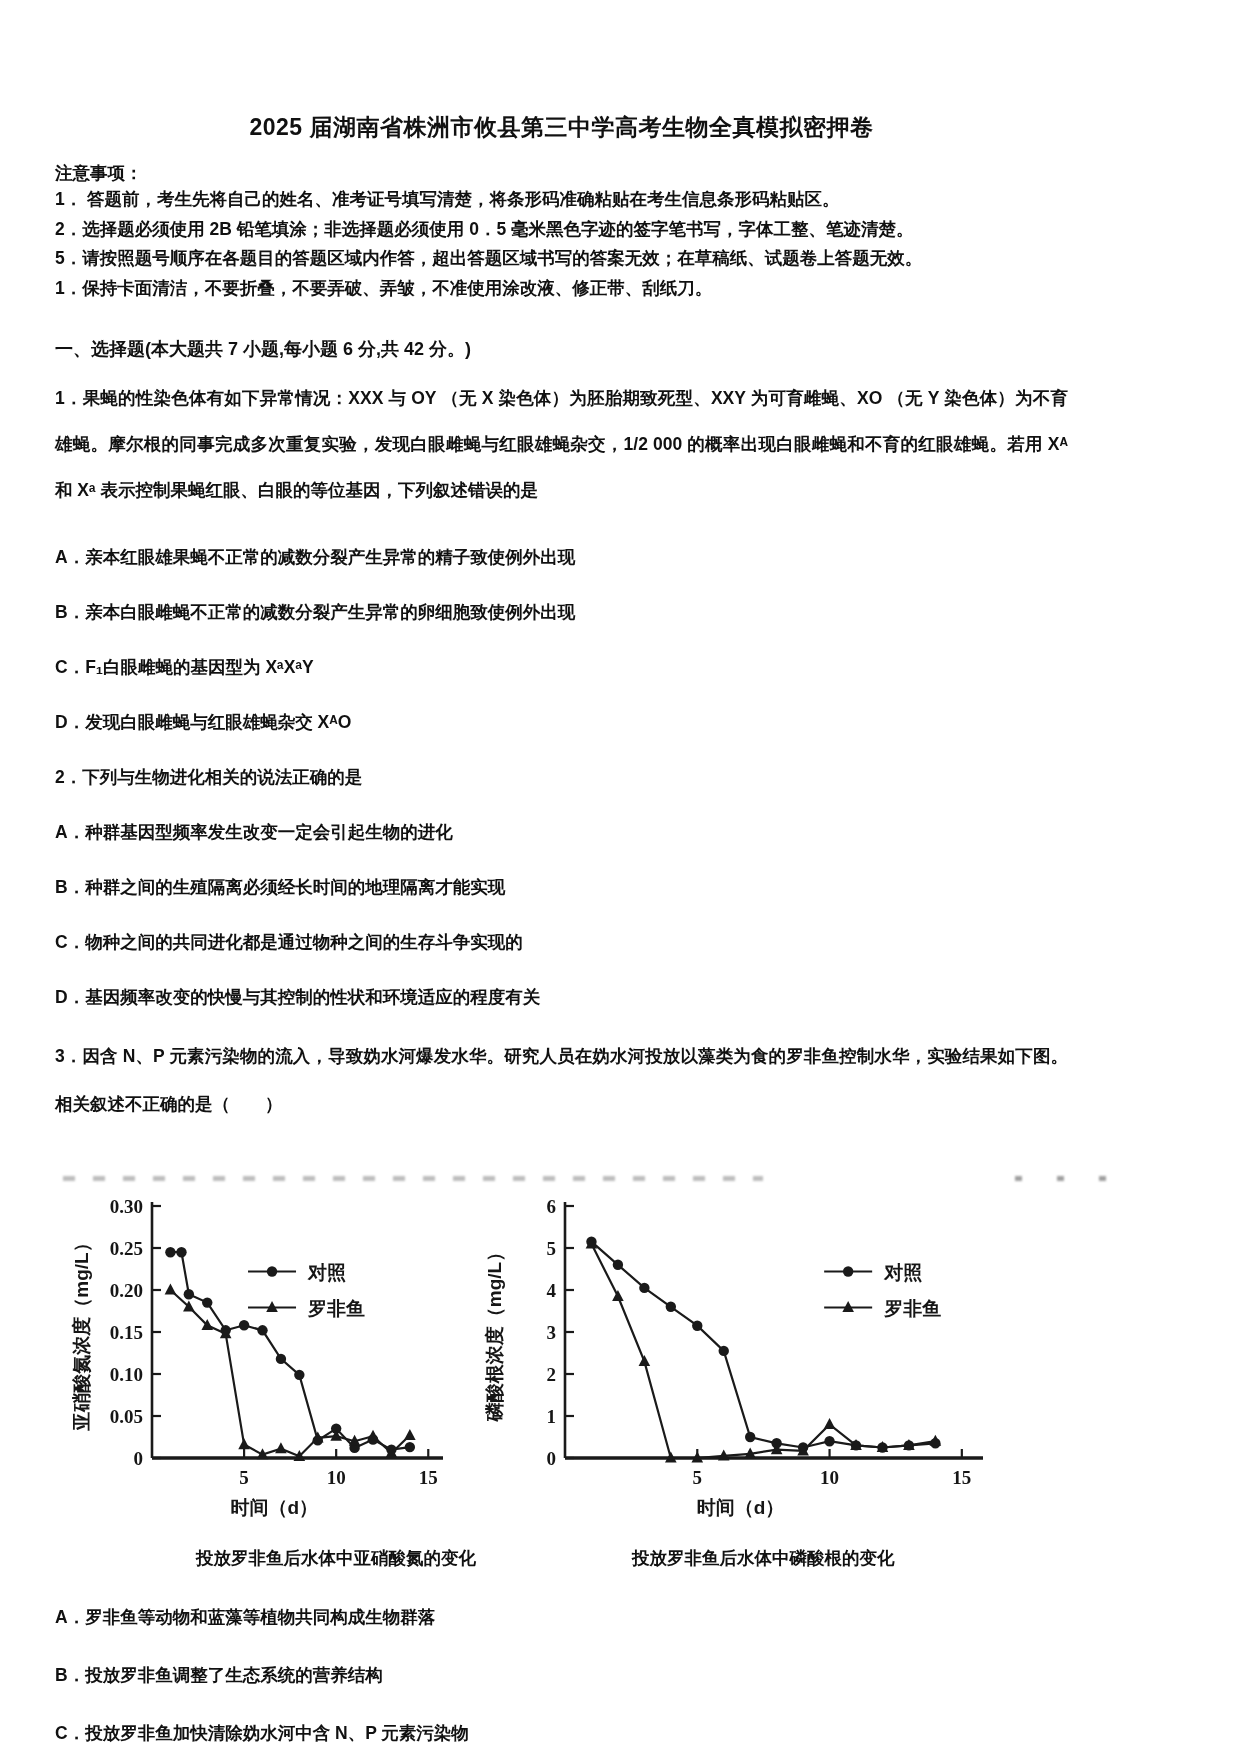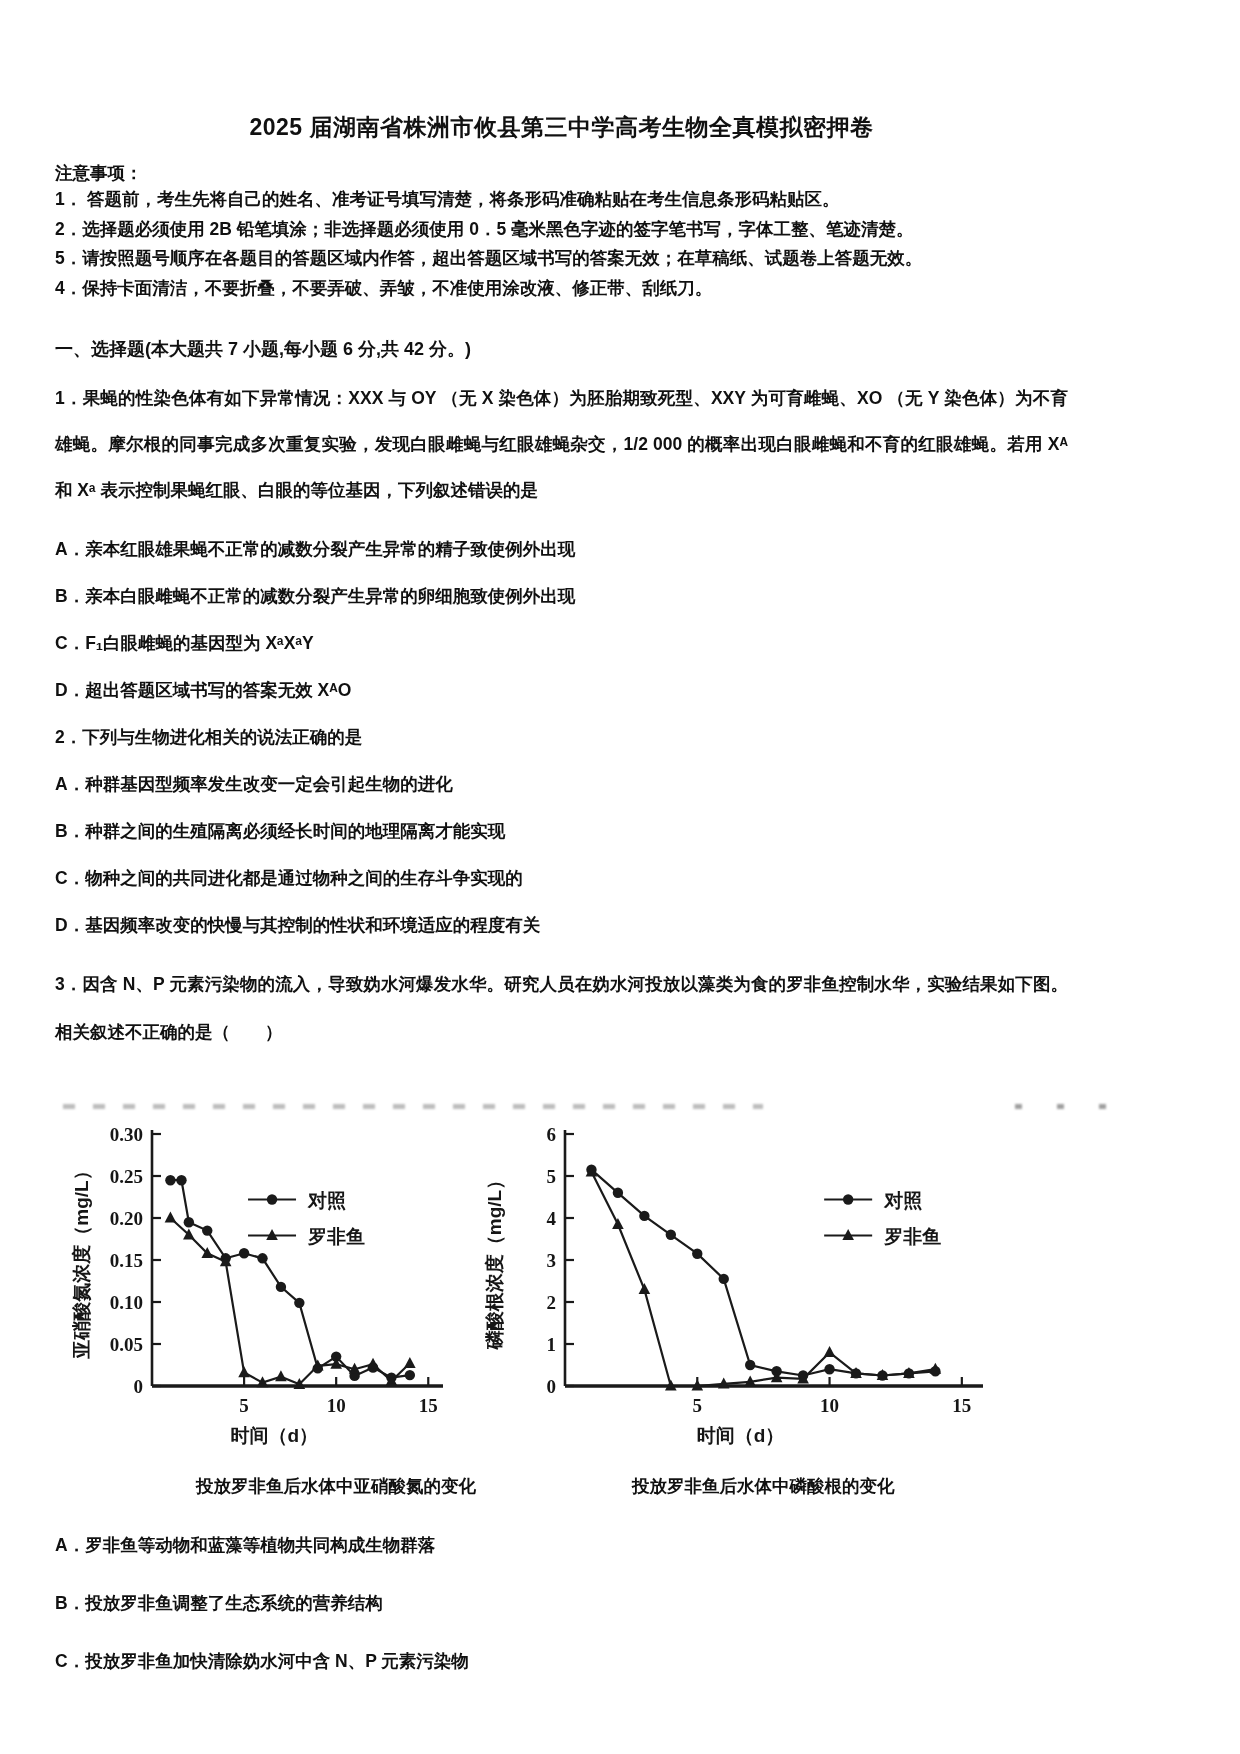--- a/index.html
+++ b/index.html
@@ -38,21 +38,21 @@
   }
   .q-stem{
     margin-top:14px;
     font-size:17.5px;
     font-weight:700;
     line-height:46px;
     text-align:justify;
   }
   .q-stem.tight{line-height:48px;}
   .q-option{
-    margin-top:25px;
+    margin-top:33px;
     font-size:17.5px;
     font-weight:700;
     line-height:22px;
   }
   .charts-row{
     margin-top:62px;
     display:flex;
     align-items:flex-start;
     gap:18px;
     position:relative;
@@ -91,29 +91,29 @@
 <body>
 
 <div class="page">
 
   <div class="doc-title">2025 届湖南省株洲市攸县第三中学高考生物全真模拟密押卷</div>
 
   <div class="notice-heading">注意事项：</div>
   <div class="notice-item">1．  答题前，考生先将自己的姓名、准考证号填写清楚，将条形码准确粘贴在考生信息条形码粘贴区。</div>
   <div class="notice-item">2．选择题必须使用 2B 铅笔填涂；非选择题必须使用 0．5 毫米黑色字迹的签字笔书写，字体工整、笔迹清楚。</div>
   <div class="notice-item">5．请按照题号顺序在各题目的答题区域内作答，超出答题区域书写的答案无效；在草稿纸、试题卷上答题无效。</div>
-  <div class="notice-item">4．保持卡面清洁，不要折叠，不要弄破、弄皱，不准使用涂改液、修正带、刮纸刀。</div>
+  <div class="notice-item">1．保持卡面清洁，不要折叠，不要弄破、弄皱，不准使用涂改液、修正带、刮纸刀。</div>
 
   <div class="section-heading">一、选择题(本大题共 7 小题,每小题 6 分,共 42 分。)</div>
 
   <div class="q-stem">1．果蝇的性染色体有如下异常情况：XXX 与 OY （无 X 染色体）为胚胎期致死型、XXY 为可育雌蝇、XO （无 Y 染色体）为不育雄蝇。摩尔根的同事完成多次重复实验，发现白眼雌蝇与红眼雄蝇杂交，1/2 000 的概率出现白眼雌蝇和不育的红眼雄蝇。若用 Xᴬ 和 Xᵃ 表示控制果蝇红眼、白眼的等位基因，下列叙述错误的是</div>
   <div class="q-option">A．亲本红眼雄果蝇不正常的减数分裂产生异常的精子致使例外出现</div>
   <div class="q-option">B．亲本白眼雌蝇不正常的减数分裂产生异常的卵细胞致使例外出现</div>
   <div class="q-option">C．F₁白眼雌蝇的基因型为 XᵃXᵃY</div>
-  <div class="q-option">D．超出答题区域书写的答案无效 XᴬO</div>
+  <div class="q-option">D．发现白眼雌蝇与红眼雄蝇杂交 XᴬO</div>
 
   <div class="q-option">2．下列与生物进化相关的说法正确的是</div>
   <div class="q-option">A．种群基因型频率发生改变一定会引起生物的进化</div>
   <div class="q-option">B．种群之间的生殖隔离必须经长时间的地理隔离才能实现</div>
   <div class="q-option">C．物种之间的共同进化都是通过物种之间的生存斗争实现的</div>
   <div class="q-option">D．基因频率改变的快慢与其控制的性状和环境适应的程度有关</div>
 
   <div class="q-stem tight" style="margin-top:24px;">3．因含 N、P 元素污染物的流入，导致妫水河爆发水华。研究人员在妫水河投放以藻类为食的罗非鱼控制水华，实验结果如下图。相关叙述不正确的是（　　）</div>
 
   <div class="charts-row">

